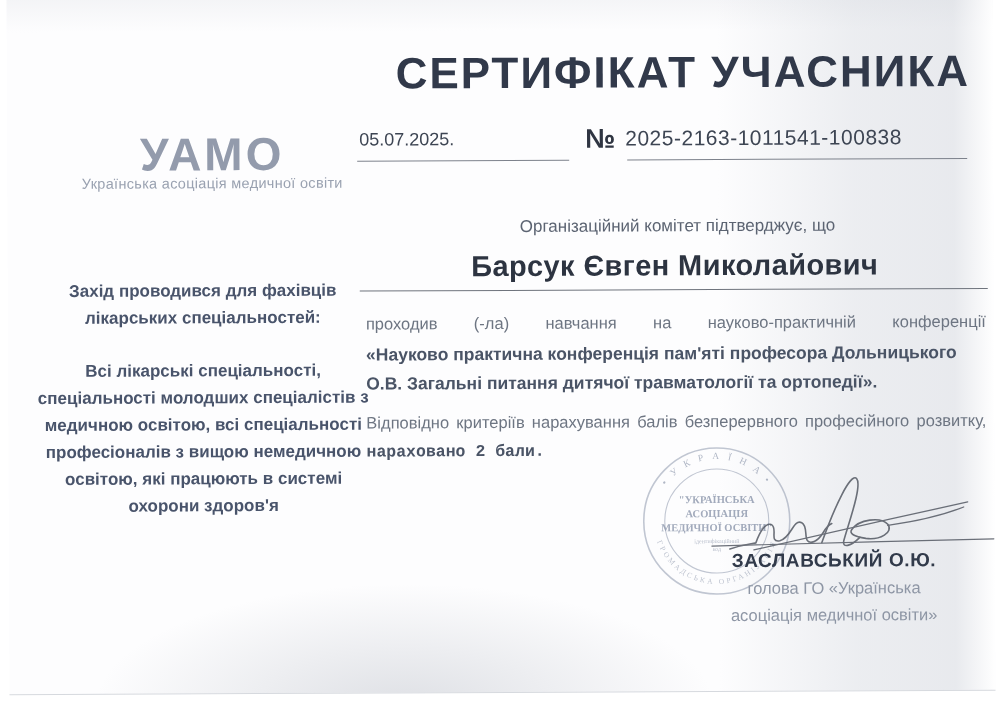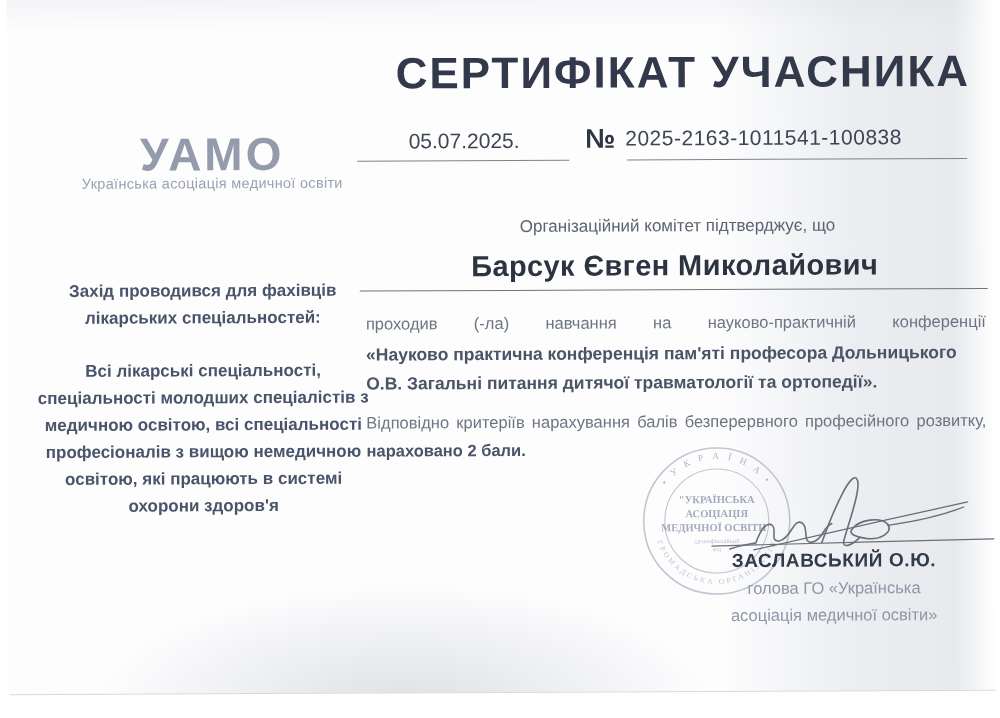--- a/index.html
+++ b/index.html
@@ -19,22 +19,22 @@
   }
   .abs{position:absolute;}
   
   .logo-abbr{left:60px;top:130px;width:290px;text-align:center;
     font-size:46px;font-weight:600;letter-spacing:3px;color:#939bac;}
   .logo-sub{left:40px;top:178px;width:330px;text-align:center;
     font-size:14.5px;color:#9aa2b1;letter-spacing:0.3px;}
   
   .title{left:372px;top:52px;width:608px;text-align:center;
     font-size:44px;font-weight:700;letter-spacing:2px;color:#31394a;}
-  .date{left:352px;top:133px;width:210px;text-align:center;
-    font-size:21px;color:#3d4553;}
+  .date{left:352px;top:133px;width:210px;
+    font-size:18px;color:#3d4553;}
   .rule{border-top:1.3px solid #7d828c;height:0;}
   .date-rule{left:350px;top:164px;width:212px;}
   .numwrap{left:578px;top:128px;width:400px;white-space:nowrap;}
   .numsign{font-size:27px;font-weight:700;color:#2f3542;vertical-align:-2px;}
   .numval{font-size:21px;color:#3d4553;margin-left:10px;letter-spacing:0.5px;}
   .num-rule{left:620px;top:164px;width:340px;}
   
   .left-block{left:28px;top:280px;width:334px;text-align:center;
     color:#49546b;font-size:17px;font-weight:600;line-height:27px;}
   .left-body{margin-top:26px;}
@@ -44,21 +44,21 @@
   .name{left:355px;top:254px;width:624px;text-align:center;
     font-size:29px;font-weight:700;color:#2d3441;letter-spacing:0.4px;}
   .name-rule{left:352px;top:294px;width:628px;border-top:1.3px solid #6f747d;}
   
   .body-intro{left:358px;top:318px;width:620px;font-size:16.5px;color:#6d7582;
     text-align:justify;text-align-last:justify;}
   .body-conf{left:358px;top:344px;width:620px;font-size:17.5px;font-weight:700;
     color:#4a5466;line-height:28.5px;text-align:left;}
   .body-crit{left:358px;top:412px;width:620px;font-size:16.5px;color:#6d7582;
     line-height:28px;text-align:justify;}
-  .body-crit b{color:#4a5466;font-weight:700;}
+  .body-crit b{color:#4a5466;font-weight:700;font-family:Liberation Mono, monospace;}
   
   .seal{left:628px;top:446px;width:160px;height:160px;opacity:0.85;}
   .sig{left:693px;top:440px;width:300px;height:128px;}
   .signer-name{left:700px;top:555px;width:250px;text-align:center;
     font-size:19px;font-weight:700;color:#313a4a;letter-spacing:0.6px;}
   .role1{left:690px;top:584px;width:270px;text-align:center;font-size:16.5px;color:#8e96a5;}
   .role2{left:680px;top:611px;width:290px;text-align:center;font-size:16.5px;color:#8e96a5;}
 </style>
 </head>
 <body>

